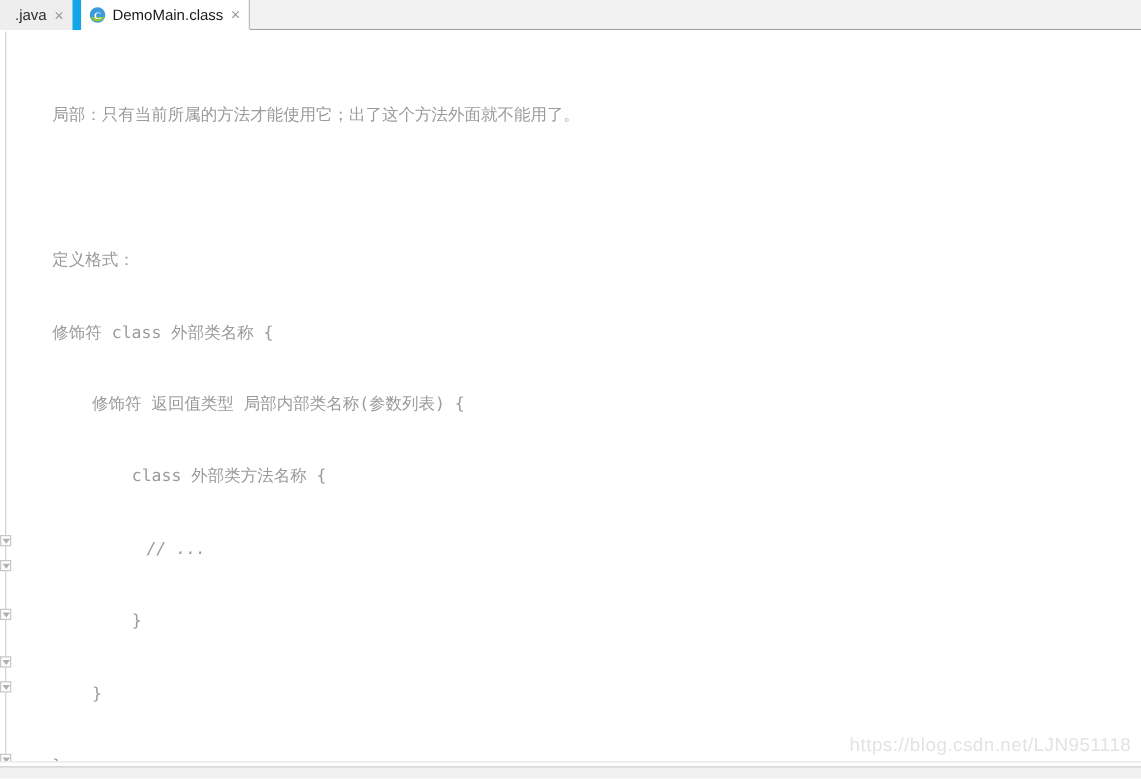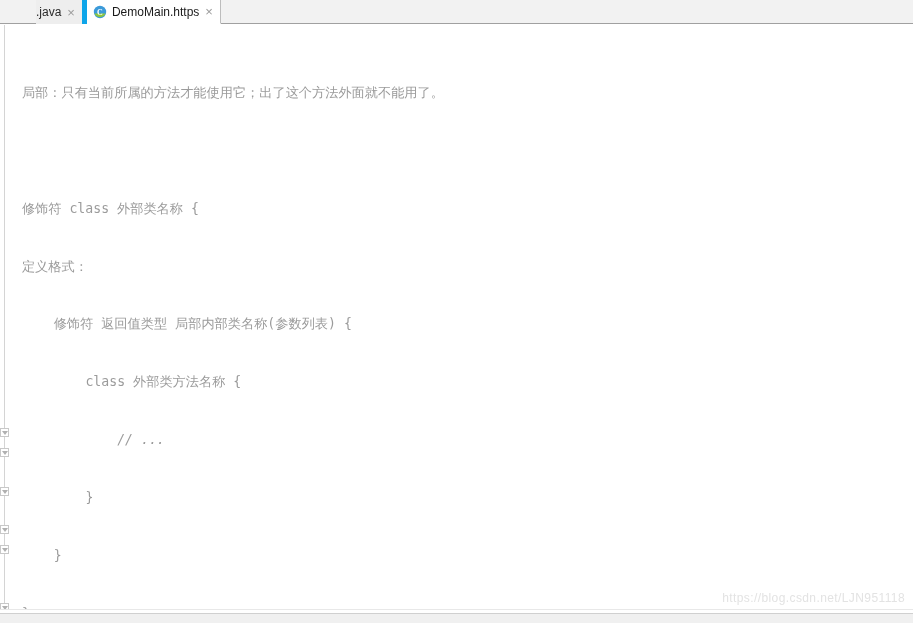--- a/index.html
+++ b/index.html
@@ -37,23 +37,22 @@
     font-size: 12px;
     color: #1a1a1a;
     border-right: 1px solid #bdbdbd;
     background: #ebebeb;
     white-space: nowrap;
     cursor: default;
   }
   .tab.inactive {
     background: #eeeeee;
     color: #2b2b2b;
-    border-right: 5px solid #0ea5e9;
-    padding-left: 0;
-    margin-left: 36px;
+    border-right: 7px solid #0ea5e9;
+    padding-left: 12px;
   }
   .tab.active {
     background: #ffffff;
     border-bottom: 1px solid #ffffff;
   }
   .tab-label { margin-right: 6px; }
   .tab-close {
     font-size: 13px;
     color: #9a9a9a;
     line-height: 1;
@@ -113,30 +112,30 @@
     padding-left: 6px;
     font-family: "DejaVu Sans Mono", "Liberation Mono", monospace;
     font-size: 13.2px;
     line-height: 19.3px;
     white-space: pre;
     color: #000000;
   }
   .ln { position: relative; height: 19.3px; }
 
   
-  .cmt      { color: #9b9b9b; }
+  .cmt      { color: #9b9b9b; margin-left: 20px; }
   .cmt-i    { color: #9b9b9b; font-style: italic; }
 
   
   .watermark {
     position: absolute;
     right: 8px;
     bottom: 16px;
     font-family: "Liberation Sans", sans-serif;
-    font-size: 12px;
+    font-size: 15px;
     color: #e3e3e3;
     letter-spacing: 0.4px;
     white-space: nowrap;
     user-select: none;
   }
 
   
   .bottombar {
     position: absolute;
     left: 0; bottom: 0;
@@ -165,21 +164,21 @@
     </div>
 
     <div class="tab active">
       <span class="tab-icon">
         <svg width="14" height="14" viewBox="0 0 14 14">
           <circle cx="7" cy="7" r="6.2" fill="#3b9ad9"></circle>
           <path d="M1.4 8.6 A6.2 6.2 0 0 0 12.6 8.6 Z" fill="#8fc63d"></path>
           <text x="7" y="10" font-size="8" font-family="Liberation Serif, serif" fill="#ffffff" text-anchor="middle" font-weight="bold">C</text>
         </svg>
       </span>
-      <span class="tab-label">DemoMain.https</span>
+      <span class="tab-label">DemoMain.class</span>
       <span class="tab-close">×</span>
     </div>
 
     <div class="tabbar-filler"></div>
   </div>
 
   <div class="editor">
 
     <div class="gutter">
       <div class="gutter-line"></div>
@@ -188,22 +187,22 @@
       <div class="fold" style="top:462px;"></div>
       <div class="fold" style="top:500px;"></div>
       <div class="fold" style="top:520px;"></div>
       <div class="fold" style="top:578px;"></div>
     </div>
 
     <div class="code">
 
       <div class="ln"><span class="cmt">  局部：只有当前所属的方法才能使用它；出了这个方法外面就不能用了。</span></div>
       <div class="ln"><span class="cmt"></span></div>
+      <div class="ln"><span class="cmt">  定义格式：</span></div>
       <div class="ln"><span class="cmt">  修饰符 class 外部类名称 {</span></div>
-      <div class="ln"><span class="cmt">  定义格式：</span></div>
       <div class="ln"><span class="cmt">      修饰符 返回值类型 局部内部类名称(参数列表) {</span></div>
       <div class="ln"><span class="cmt">          class 外部类方法名称 {</span></div>
       <div class="ln"><span class="cmt-i">              // ...</span></div>
       <div class="ln"><span class="cmt">          }</span></div>
       <div class="ln"><span class="cmt">      }</span></div>
       <div class="ln"><span class="cmt">  }</span></div>
       
       
       
       

